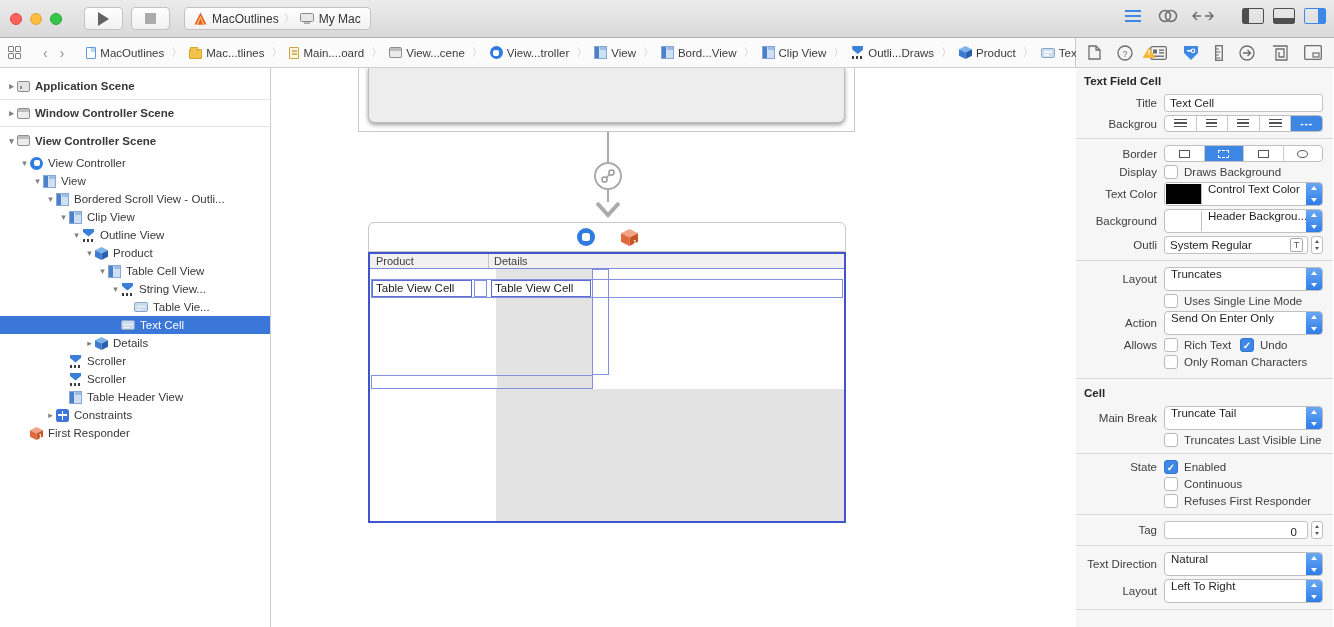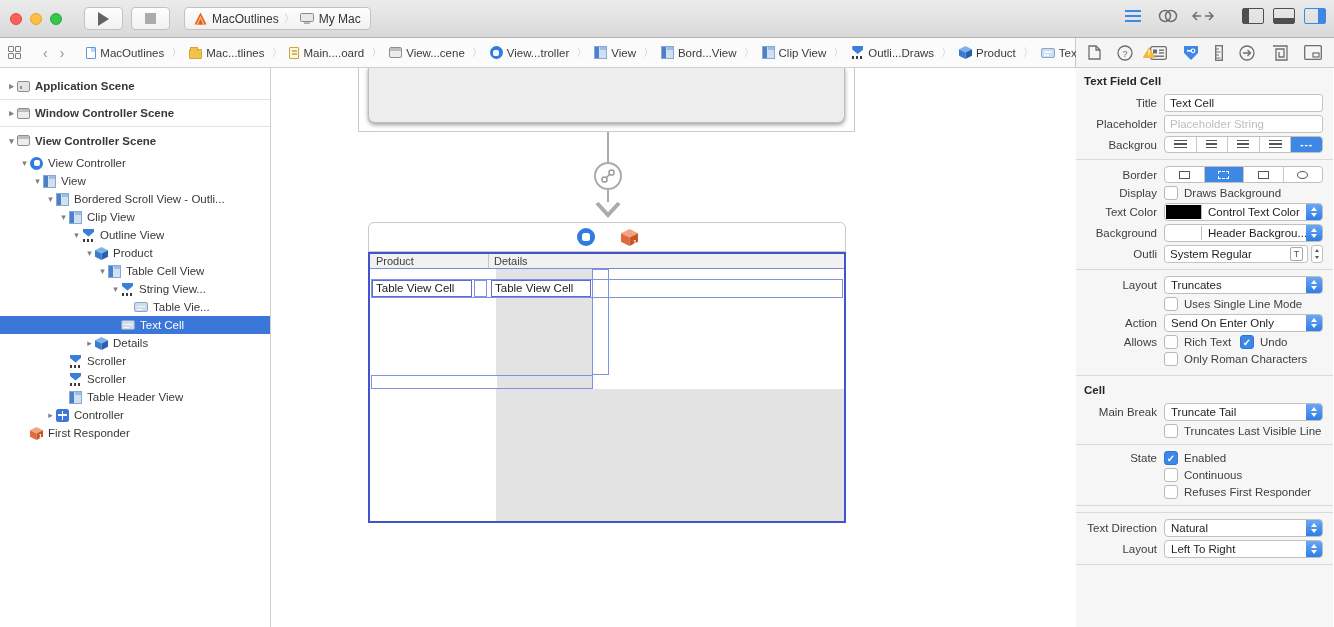--- a/index.html
+++ b/index.html
@@ -147,21 +147,21 @@
   .alines { width:13px; height:9px; background:repeating-linear-gradient(#555 0 1.5px, transparent 1.5px 3.5px); }
   .alines.c { width:11px; } .alines.r { width:12px; }
   .dash { font-size:10px; letter-spacing:1px; color:#fff; font-weight:bold; line-height:1; }
   .bx { width:11px; height:8px; border:1.5px solid #555; }
   .bx.dashed { border:1.5px dashed #fff; }
   .bx.oval { border-radius:50%; }
   .chk { width:14px; height:14px; border:1px solid #b9b9b9; border-radius:3px; background:#fff; flex:none;
          display:inline-flex; align-items:center; justify-content:center; margin-right:6px; }
   .chk.on { background:#3f87e5; border-color:#2f77d5; color:#fff; font-size:10px; font-weight:bold; }
   .chklabel { color:#3e3e3e; }
-  .pop { display:flex; align-items:center; height:18px; background:#fff; border:1px solid #bfbfbf; border-radius:4px; overflow:hidden; }
+  .pop { display:flex; align-items:flex-start; height:24px; background:#fff; border:1px solid #bfbfbf; border-radius:4px; overflow:hidden; }
   .pop .ptext { flex:1; padding:0 6px; color:#1e1e1e; white-space:nowrap; overflow:hidden; }
   .pop .pcap { width:16px; align-self:stretch; background:linear-gradient(#6aa7f2,#2f7de8); position:relative; flex:none; }
   .pop .pcap::before { content:""; position:absolute; left:5px; top:3px; border-left:3px solid transparent; border-right:3px solid transparent; border-bottom:4px solid #fff; }
   .pop .pcap::after { content:""; position:absolute; left:5px; bottom:3px; border-left:3px solid transparent; border-right:3px solid transparent; border-top:4px solid #fff; }
   .swatch { width:36px; align-self:stretch; border-right:1px solid #bfbfbf; flex:none; margin:1px 0 1px 1px; }
   .stepper { width:12px; height:18px; border:1px solid #c0c0c0; border-radius:3px; background:#fff; margin-left:3px; position:relative; flex:none; }
   .stepper::before { content:""; position:absolute; left:3px; top:3px; border-left:2.5px solid transparent; border-right:2.5px solid transparent; border-bottom:3.5px solid #555; }
   .stepper::after { content:""; position:absolute; left:3px; bottom:3px; border-left:2.5px solid transparent; border-right:2.5px solid transparent; border-top:3.5px solid #555; }
   .tbox { width:13px; height:14px; border:1px solid #a8a8a8; border-radius:2px; font-size:9px; display:flex; align-items:center;
           justify-content:center; color:#555; margin-right:2px; flex:none; background:#fff; }
@@ -438,21 +438,21 @@
           <span class="tlabel">Scroller</span>
         </div>
       <div class="trow l4">
           <span class="disc"></span>
           <span class="ticon i-view"></span>
           <span class="tlabel">Table Header View</span>
         </div>
       <div class="trow l3">
           <span class="disc">▸</span>
           <span class="ticon i-constr"></span>
-          <span class="tlabel">Controller</span>
+          <span class="tlabel">Constraints</span>
         </div>
       <div class="trow l1">
           <span class="disc"></span>
           <span class="ticon i-resp">
             <svg class="cube" width="13" height="13" viewBox="0 0 12 12">
               <polygon points="6,0 12,3 6,6 0,3" fill="#f2a383"></polygon>
               <polygon points="0,3 6,6 6,12 0,9" fill="#e06a3a"></polygon>
               <polygon points="12,3 6,6 6,12 12,9" fill="#c85526"></polygon>
             </svg>
             <span class="one">1</span>
@@ -510,24 +510,20 @@
     </div>
 
     <div class="inspector">
       <div class="isec">Text Field Cell</div>
 
       <div class="irow">
         <span class="ilabel">Title</span>
         <div class="ictl itext">Text Cell</div>
       </div>
       <div class="irow">
-        <span class="ilabel">Placeholder</span>
-        <div class="ictl itext ph">Placeholder String</div>
-      </div>
-      <div class="irow">
         <span class="ilabel">Backgrou</span>
         <div class="ictl seg">
           <span class="sg">
               <span class="alines"></span>
             </span>
           <span class="sg">
               <span class="alines c"></span>
             </span>
           <span class="sg">
               <span class="alines r"></span>
@@ -647,20 +643,29 @@
         <span class="ilabel"></span>
         <span class="chk"></span>
         <span class="chklabel">Continuous</span>
       </div>
       <div class="irow">
         <span class="ilabel"></span>
         <span class="chk"></span>
         <span class="chklabel">Refuses First Responder</span>
       </div>
       <div class="hrule"></div>
+      <div class="irow tagrow">
+        <span class="ilabel">Tag</span>
+        <div class="ictl" style="display:flex;align-items:center;">
+          <div class="itext" style="flex:1;display:flex;">
+              <span class="num">0</span>
+            </div>
+          <span class="stepper"></span>
+        </div>
+      </div>
       <div class="hrule"></div>
       <div class="irow">
         <span class="ilabel">Text Direction</span>
         <div class="ictl pop">
           <span class="ptext">Natural</span>
           <span class="pcap"></span>
         </div>
       </div>
       <div class="irow">
         <span class="ilabel">Layout</span>

